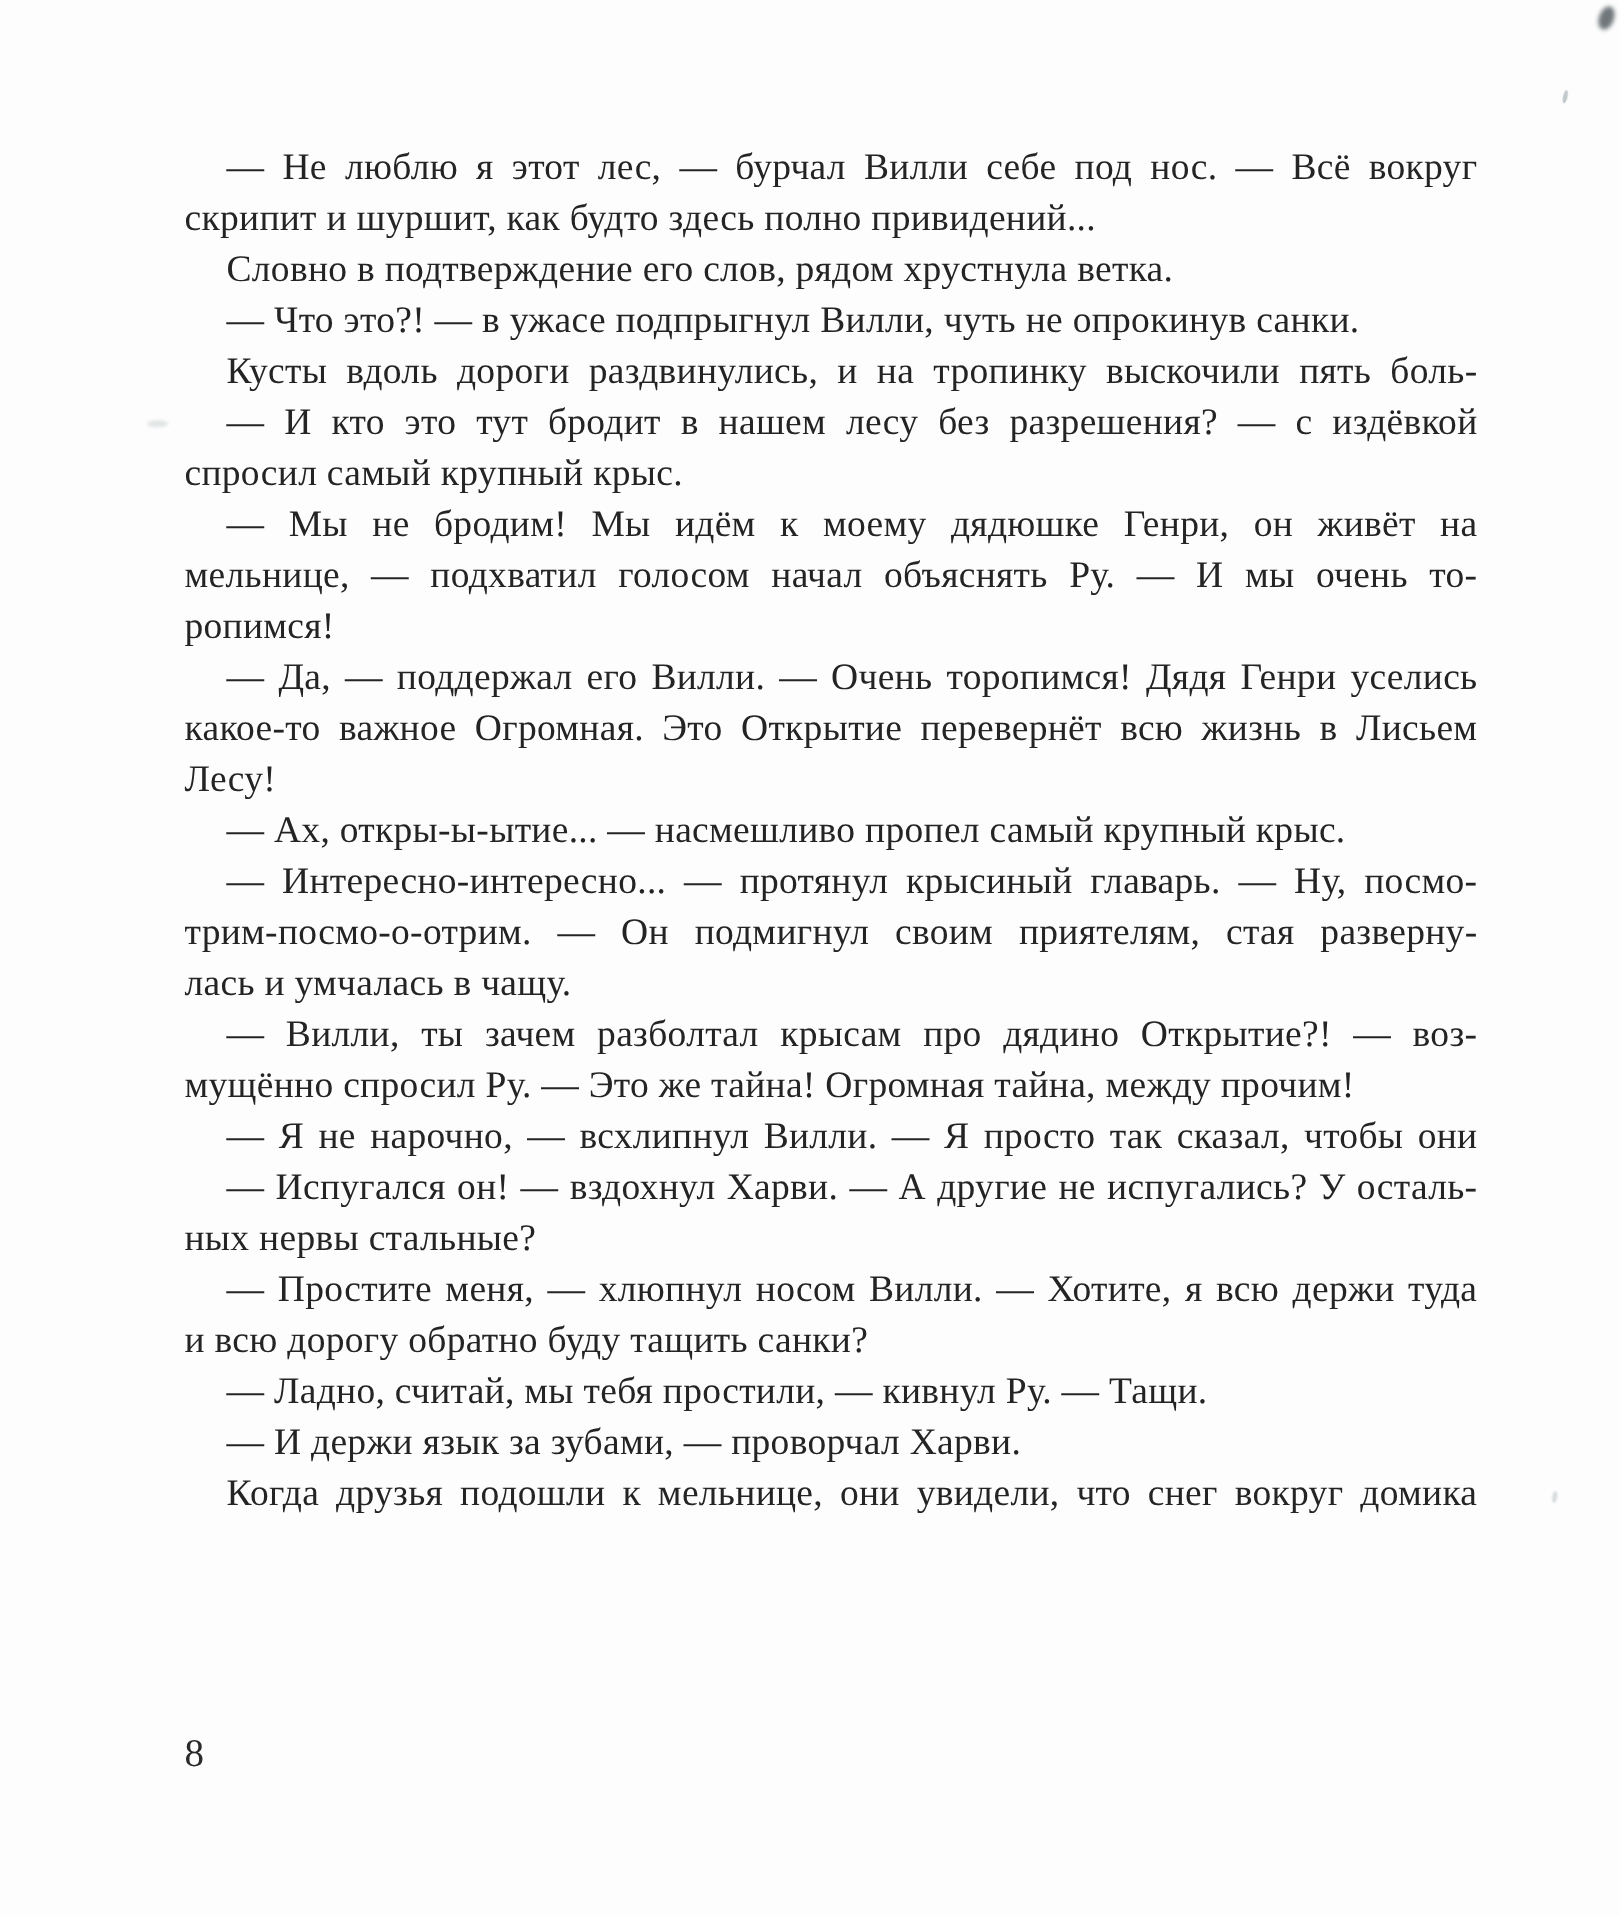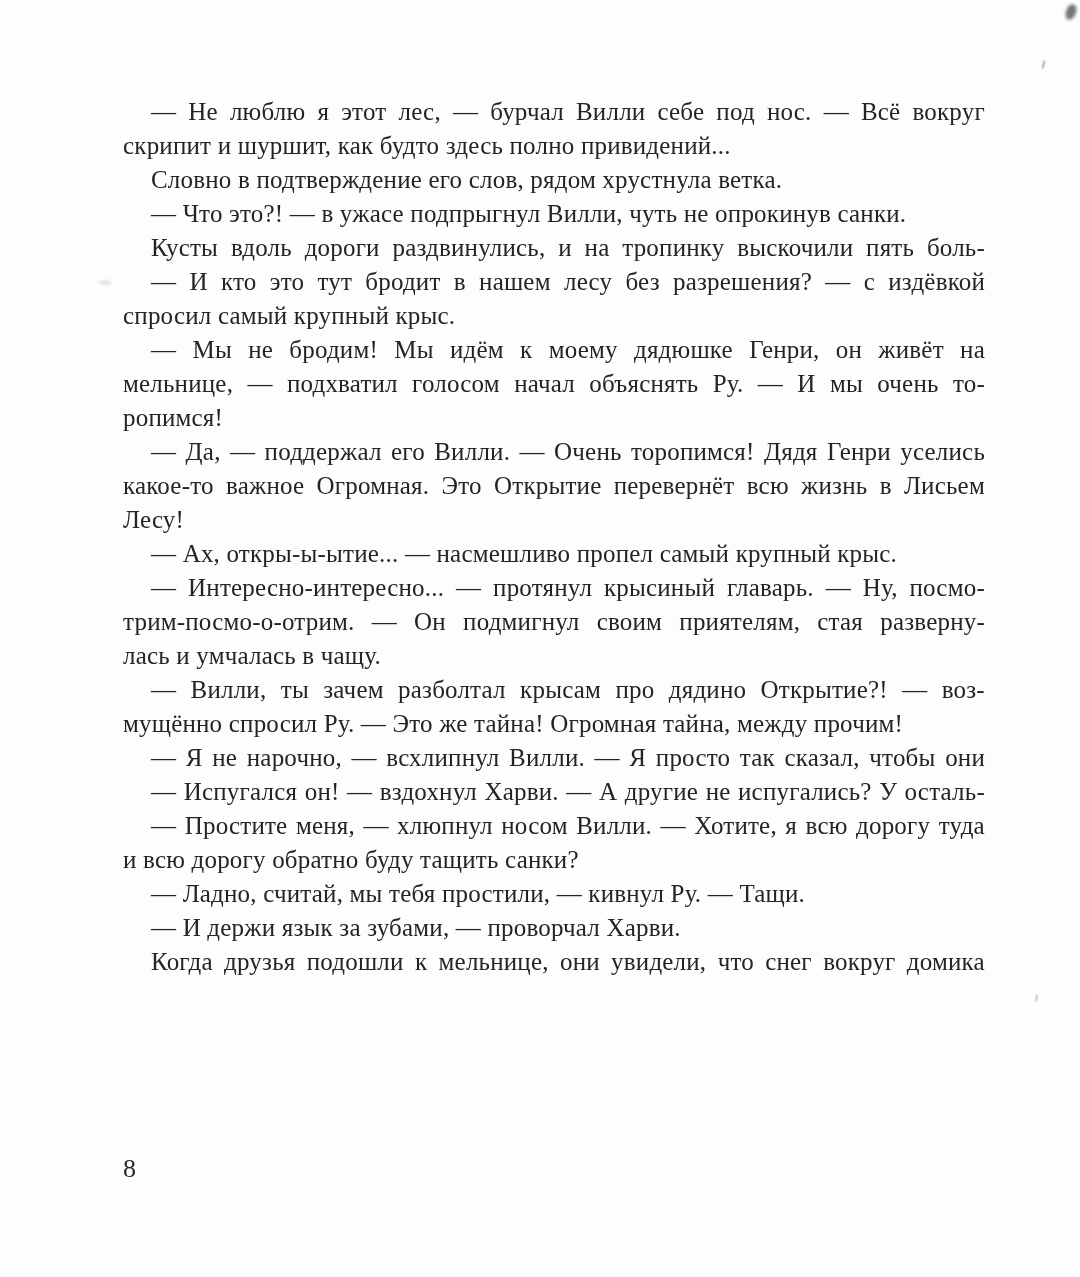--- a/index.html
+++ b/index.html
@@ -277,35 +277,36 @@
           <span>вздохнул</span>
           <span>Харви.</span>
           <span>—</span>
           <span>А</span>
           <span>другие</span>
           <span>не</span>
           <span>испугались?</span>
           <span>У</span>
           <span>осталь-</span>
         </div>
+        <div class="line">ных нервы стальные?</div>
       </div>
       <div class="para">
         <div class="line just first">
           <span>—</span>
           <span>Простите</span>
           <span>меня,</span>
           <span>—</span>
           <span>хлюпнул</span>
           <span>носом</span>
           <span>Вилли.</span>
           <span>—</span>
           <span>Хотите,</span>
           <span>я</span>
           <span>всю</span>
-          <span>дорогу</span>
+          <span>держи</span>
           <span>туда</span>
         </div>
         <div class="line">и всю дорогу обратно буду тащить санки?</div>
       </div>
       <div class="para">
         <div class="line first">— Ладно, считай, мы тебя простили, — кивнул Ру. — Тащи.</div>
       </div>
       <div class="para">
         <div class="line first">— И держи язык за зубами, — проворчал Харви.</div>
       </div>

